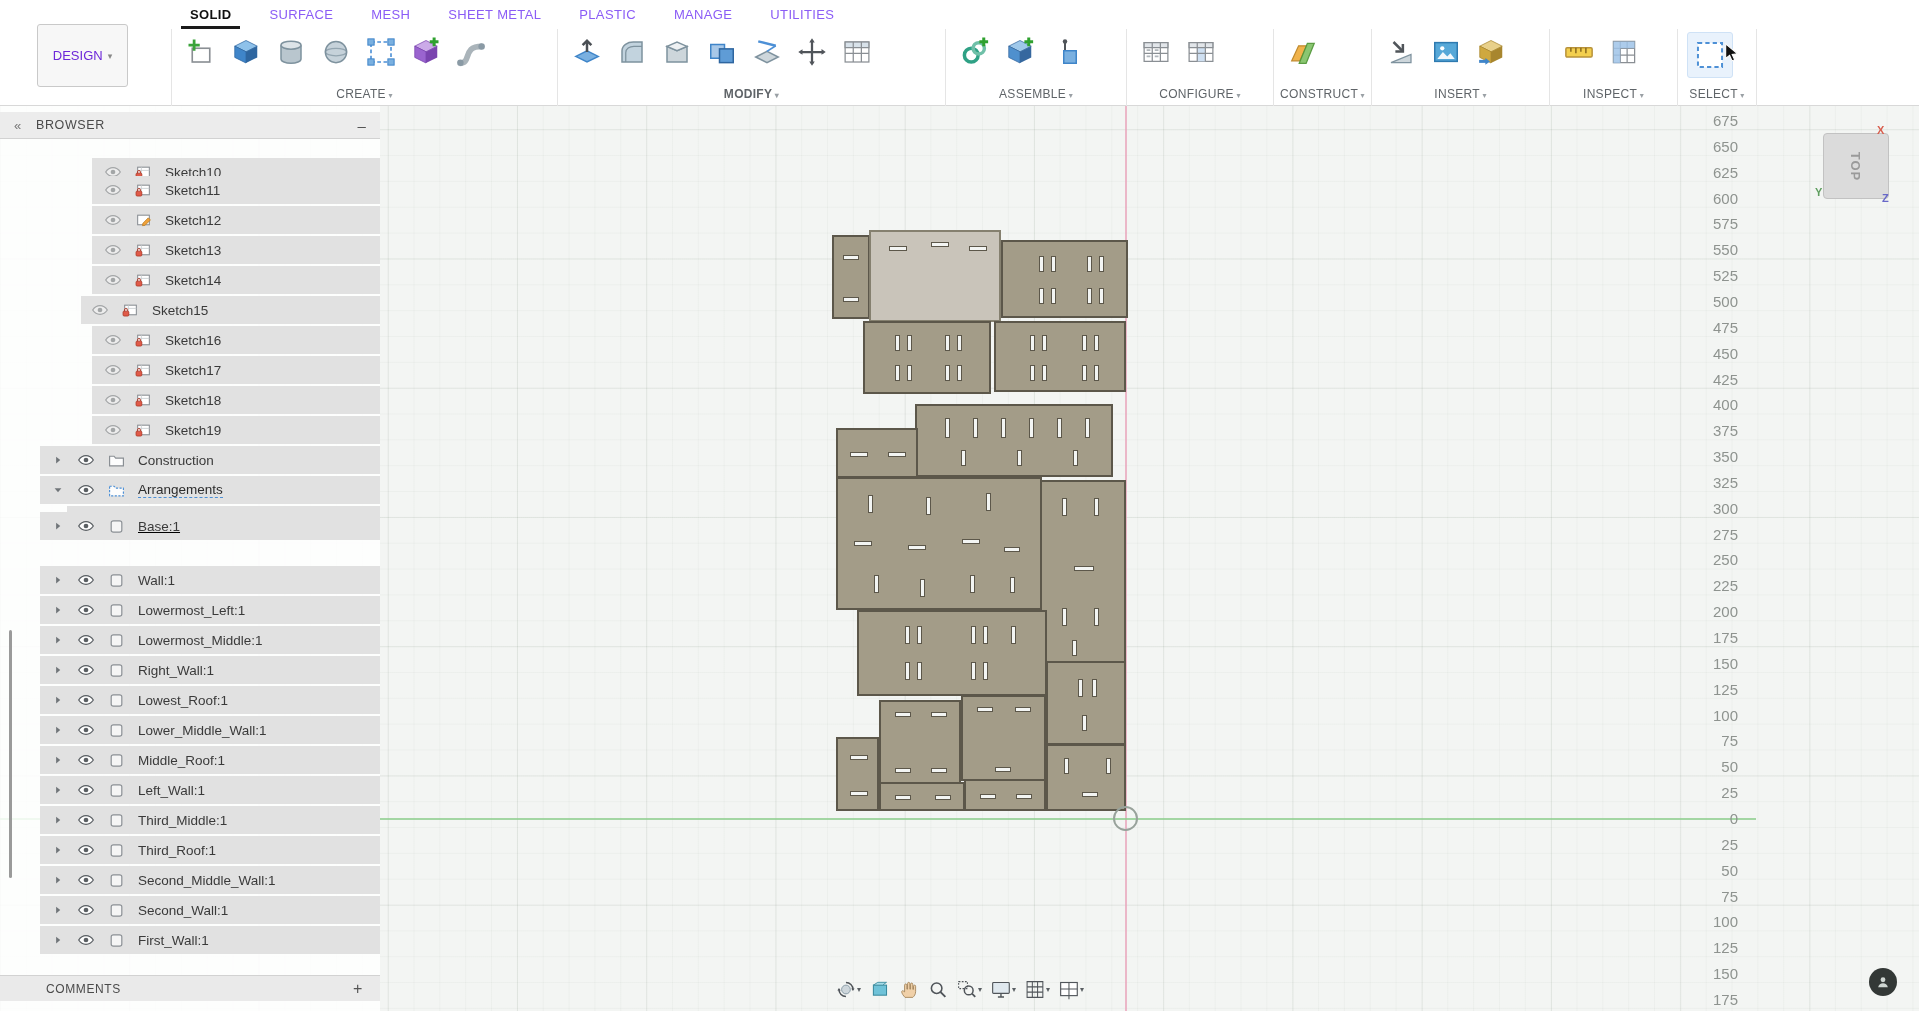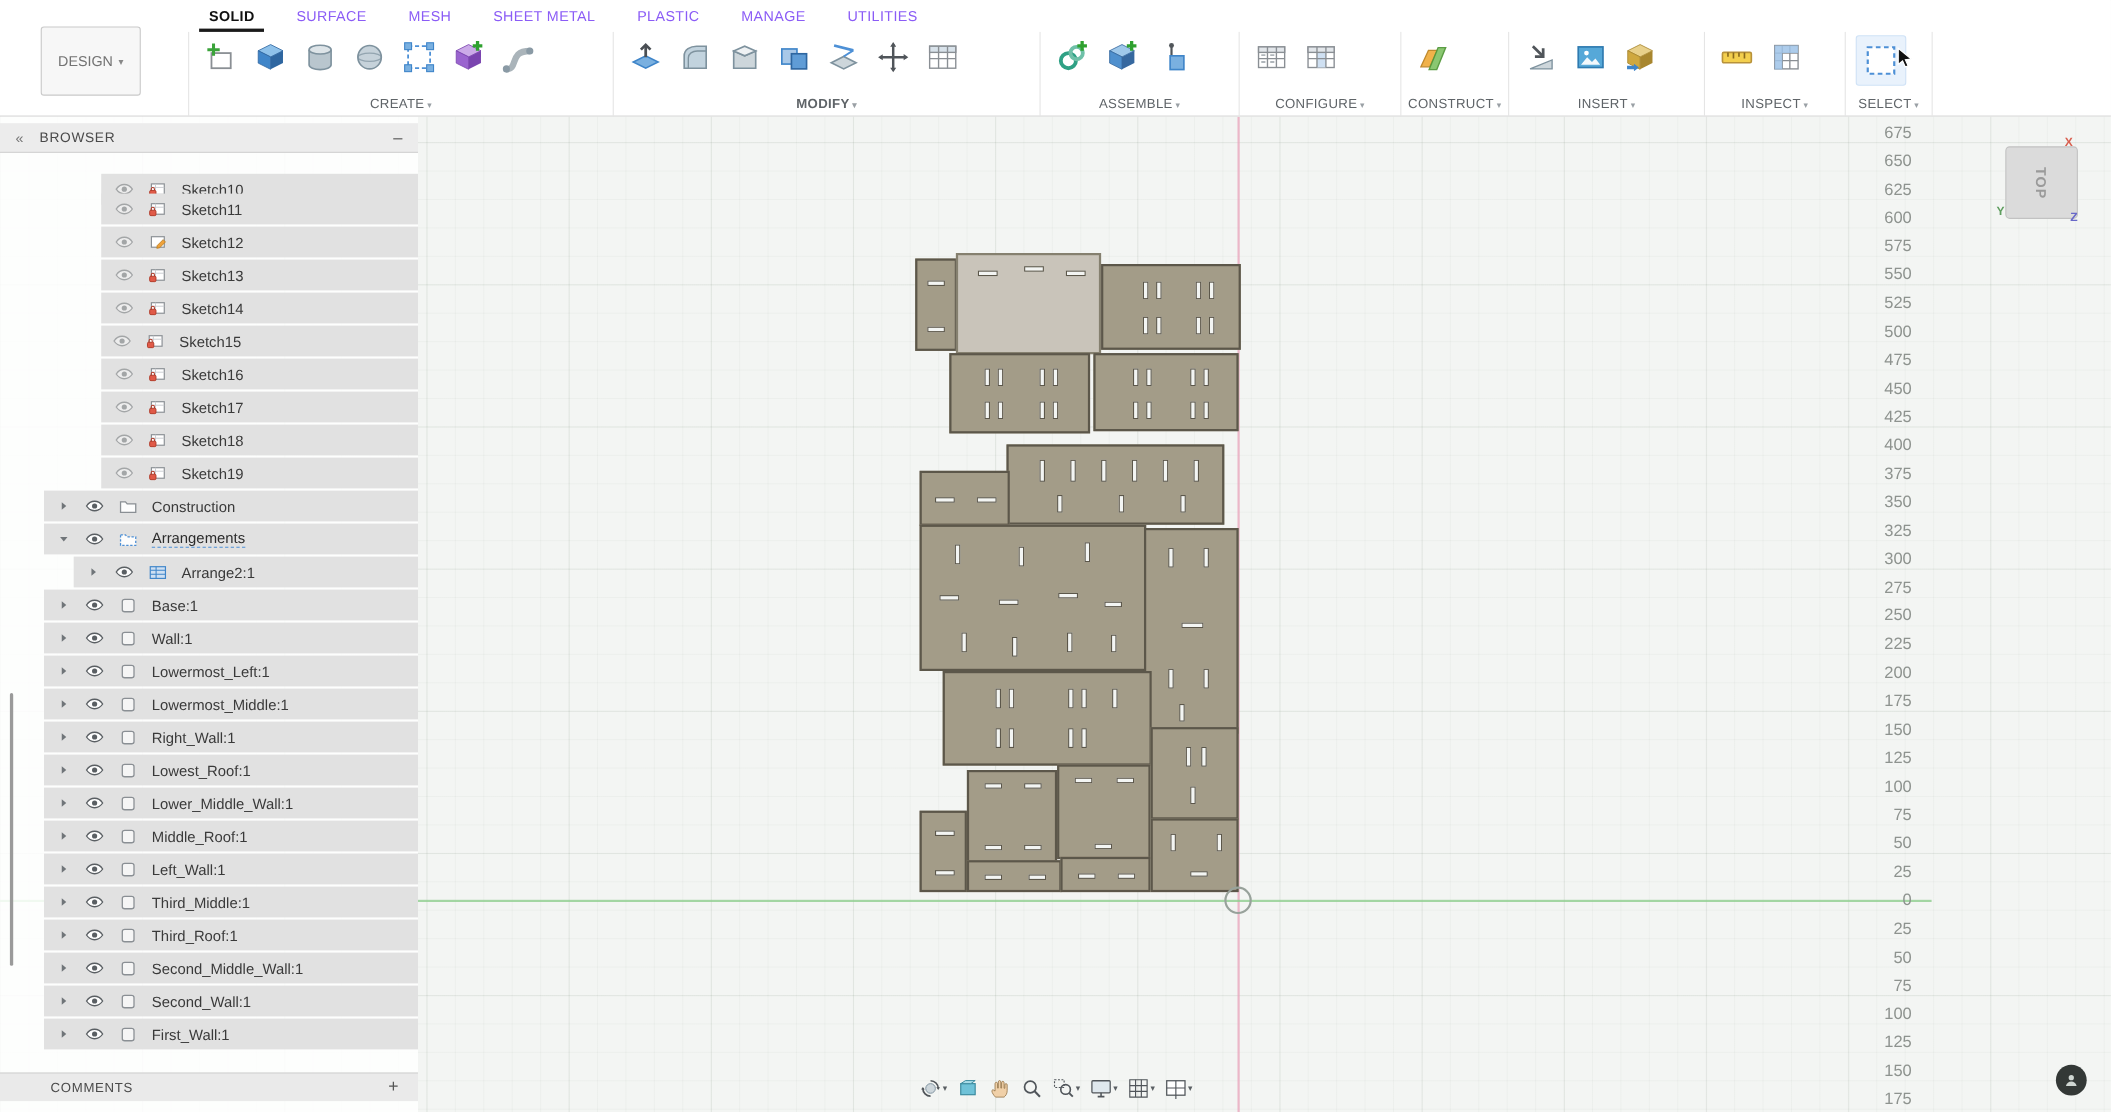--- a/index.html
+++ b/index.html
@@ -27,21 +27,21 @@
     border:1px solid #c2c2c2;border-radius:4px;display:flex;align-items:center;justify-content:center;z-index:4}
   .viewcube span{transform:rotate(90deg);color:#9a9a9a;font-weight:bold;font-size:13px;letter-spacing:1px}
   .axis{position:absolute;font-size:11px;font-weight:bold;z-index:4}
   #axis-x{left:1877px;top:124px;color:#d85f4f}
   #axis-y{left:1815px;top:186px;color:#5f9e5f}
   #axis-z{left:1882px;top:192px;color:#6868c8}
 
   
   #topbar{position:absolute;top:0;left:0;right:0;height:106px;background:#fff;border-bottom:1px solid #d8d8d8;z-index:30}
   .design-btn{position:absolute;left:37px;top:24px;width:91px;height:63px;background:#f7f7f7;border:1px solid #c9c9c9;
-    border-radius:3px;display:flex;align-items:center;justify-content:center;font-size:13px;color:#737373;gap:5px}
+    border-radius:3px;display:flex;align-items:center;justify-content:center;font-size:13px;color:#6d28d9;gap:5px}
   .design-btn::after{content:"▾";font-size:9px;color:#888}
   #tab-bar{position:absolute;left:171px;top:0;height:29px;display:flex;align-items:stretch}
   .tab{padding:0 19px;font-size:13px;color:#8b5cf6;line-height:29px;position:relative;letter-spacing:.35px;cursor:default}
   .tab.active{font-weight:bold;color:#111}
   .tab.active::after{content:"";position:absolute;left:10px;right:10px;bottom:0;height:3px;background:#1a1a1a}
   #ribbon{position:absolute;left:171px;top:29px;height:77px;display:flex;border-left:1px solid #e5e5e5}
   .group{height:100%;display:flex;flex-direction:column;justify-content:space-between;border-right:1px solid #e5e5e5;padding:3px 0 2px}
   .g-icons{display:flex;align-items:center;gap:5px;padding-left:9px}
   .ricon{width:40px;height:40px;display:flex;align-items:center;justify-content:center;border-radius:3px}
   .ricon.select{width:46px;height:46px;background:#e9f2fc;border:1px solid #cfe2f6}
@@ -572,21 +572,21 @@
         <span class="tico">
           <svg viewBox="0 0 16 16" width="17" height="17">
             <rect x="2.5" y="3" width="11" height="9" fill="#fff" stroke="#8a8f94"></rect>
             <path d="M2.5 6h11M6 3v9" stroke="#c8ccd0" stroke-width=".8"></path>
             <rect x="1" y="8.6" width="5.4" height="4.6" rx="1" fill="#e05a48" stroke="#b03a28" stroke-width=".8"></rect>
             <path d="M2.3 8.6V7.5a1.4 1.4 0 0 1 2.8 0v1.1" fill="none" stroke="#b03a28" stroke-width=".9"></path>
           </svg>
         </span>
         <span class="lbl">Sketch14</span>
       </div>
-      <div class="trow" style="top: 190px; left: 92px; padding-left: 10px;">
+      <div class="trow" style="top: 190px; left: 81px; padding-left: 10px;">
         <span class="tico dim">
           <svg viewBox="0 0 16 16" width="18" height="18">
             <path d="M1.5 8S4 4.2 8 4.2 14.5 8 14.5 8 12 11.8 8 11.8 1.5 8 1.5 8z" fill="#fdfdfd" stroke="#5a5f63" stroke-width="1.1"></path>
             <circle cx="8" cy="8" r="2.1" fill="#5a5f63"></circle>
           </svg>
         </span>
         <span class="tico">
           <svg viewBox="0 0 16 16" width="17" height="17">
             <rect x="2.5" y="3" width="11" height="9" fill="#fff" stroke="#8a8f94"></rect>
             <path d="M2.5 6h11M6 3v9" stroke="#c8ccd0" stroke-width=".8"></path>
@@ -715,21 +715,21 @@
           </svg>
         </span>
         <span class="tico">
           <svg viewBox="0 0 16 16" width="17" height="17">
             <rect x="1.5" y="3" width="13" height="10" fill="#cfe0f2" stroke="#3f85c9"></rect>
             <path d="M1.5 6h13M6.5 3v10M1.5 9.5h13" stroke="#3f85c9" stroke-width=".9"></path>
           </svg>
         </span>
         <span class="lbl">Arrange2:1</span>
       </div>
-      <div class="trow" style="top: 430px; left: 40px;">
+      <div class="trow" style="top: 406px; left: 40px; text-decoration: underline;">
         <span class="tico">
           <svg viewBox="0 0 16 16" width="12" height="12">
             <path d="M5.5 3.5 11 8l-5.5 4.5z" fill="#707579"></path>
           </svg>
         </span>
         <span class="tico">
           <svg viewBox="0 0 16 16" width="18" height="18">
             <path d="M1.5 8S4 4.2 8 4.2 14.5 8 14.5 8 12 11.8 8 11.8 1.5 8 1.5 8z" fill="#fdfdfd" stroke="#5a5f63" stroke-width="1.1"></path>
             <circle cx="8" cy="8" r="2.1" fill="#5a5f63"></circle>
           </svg>

